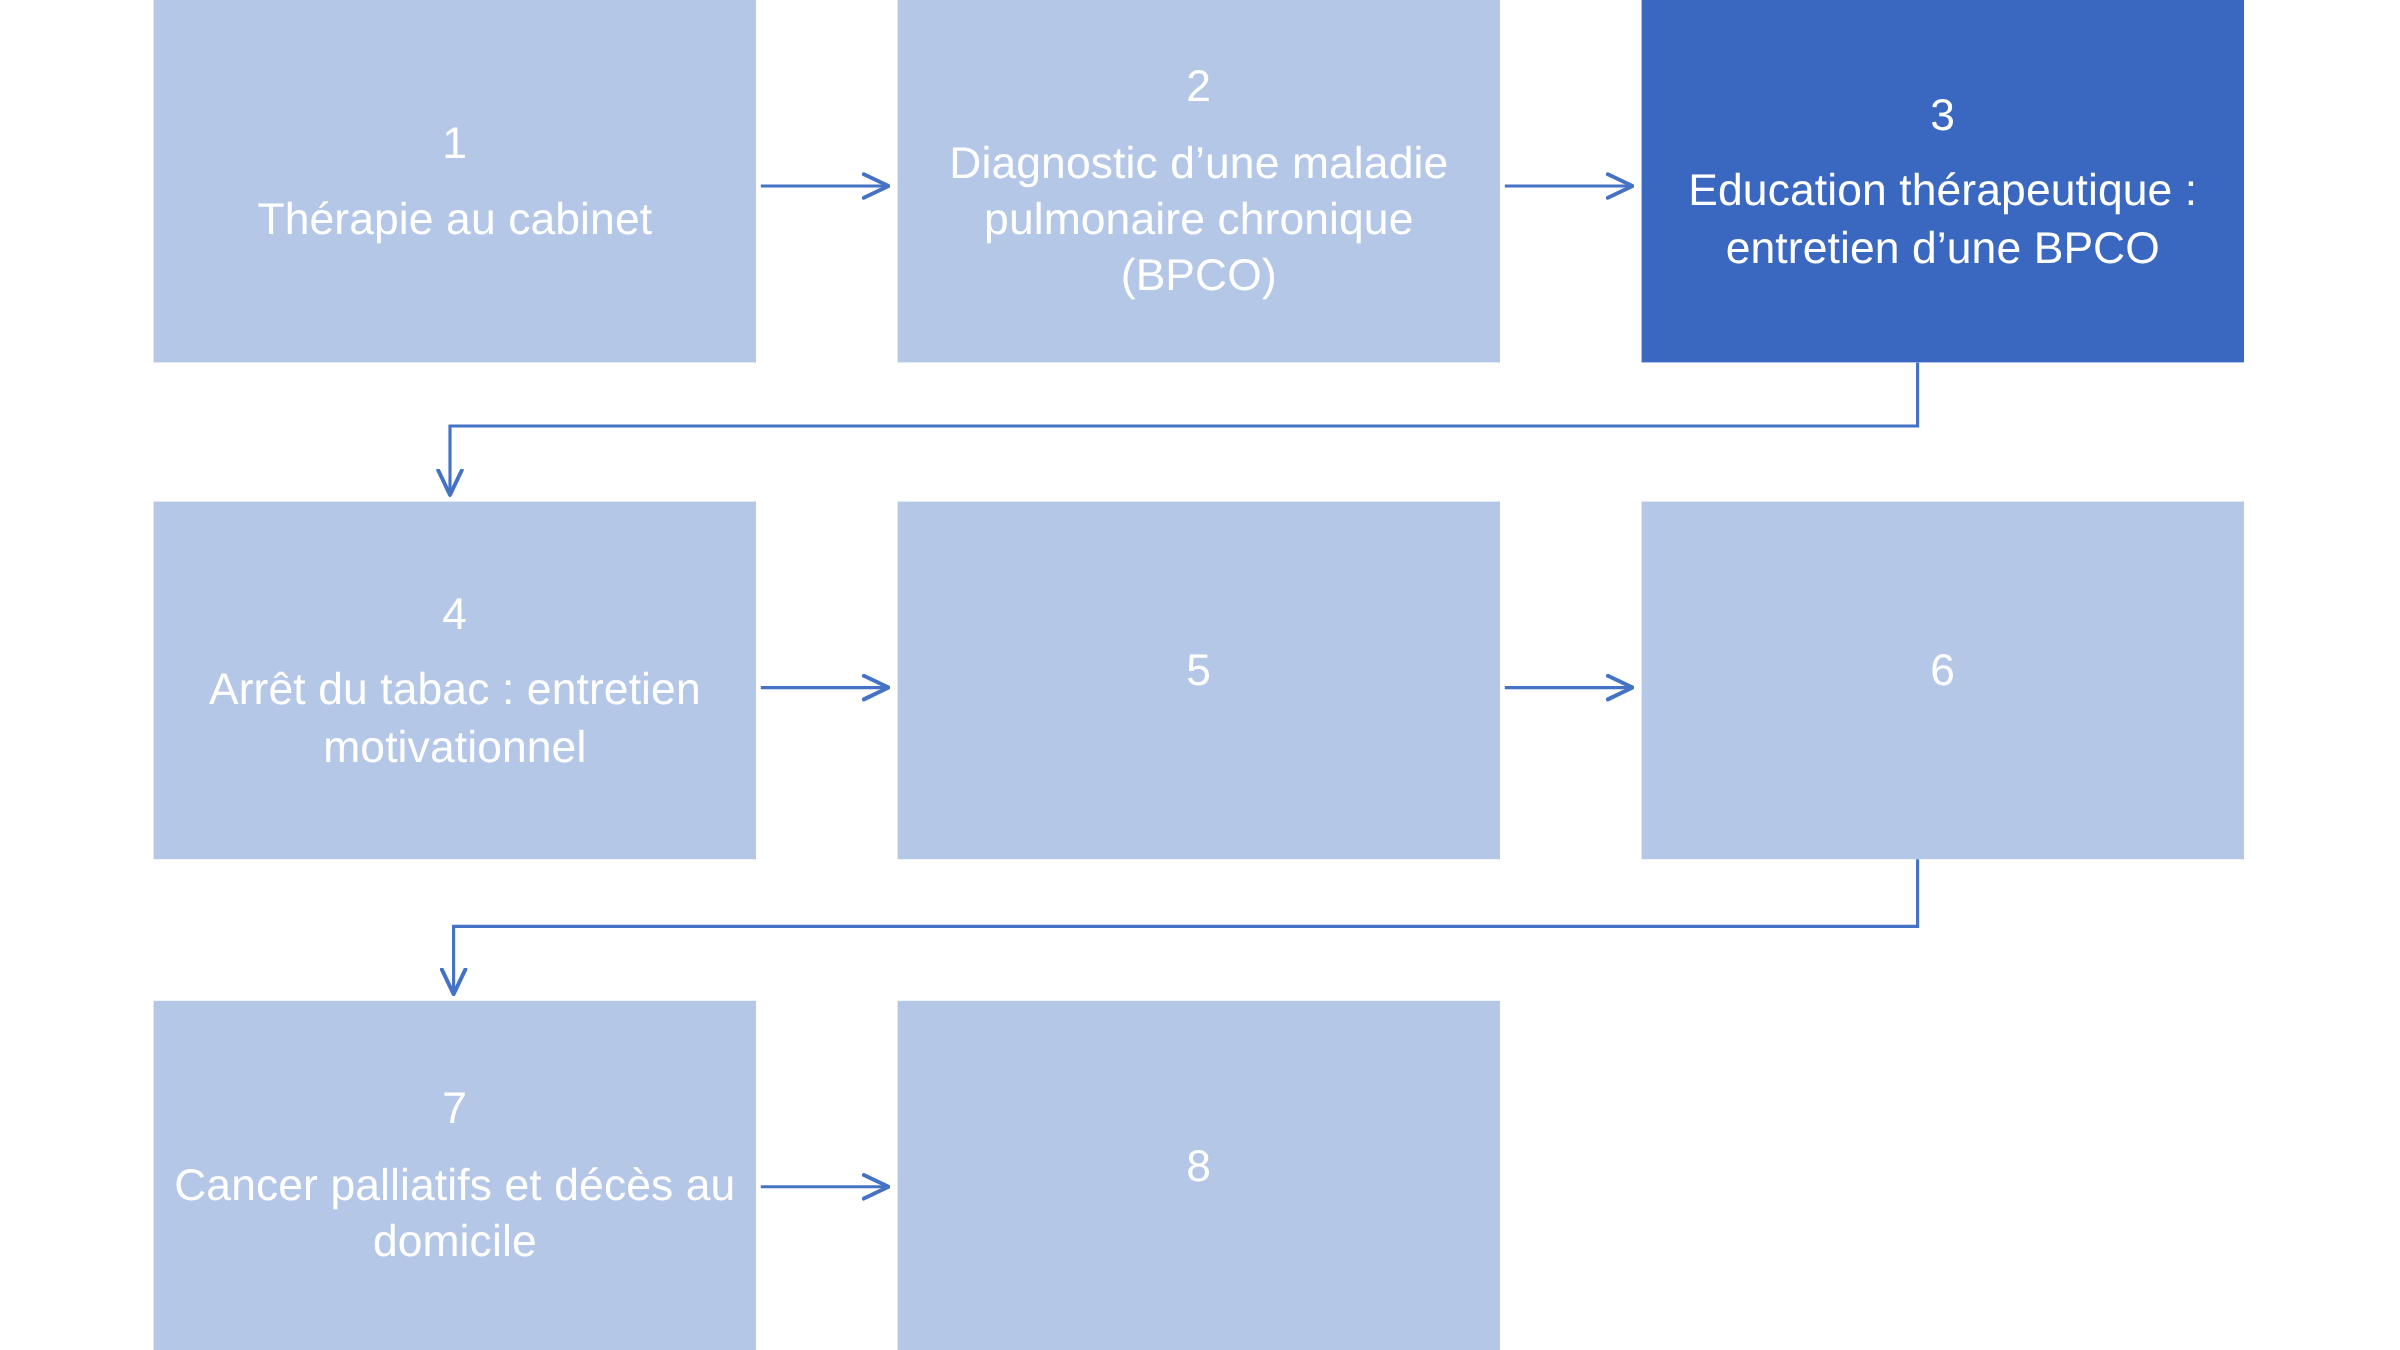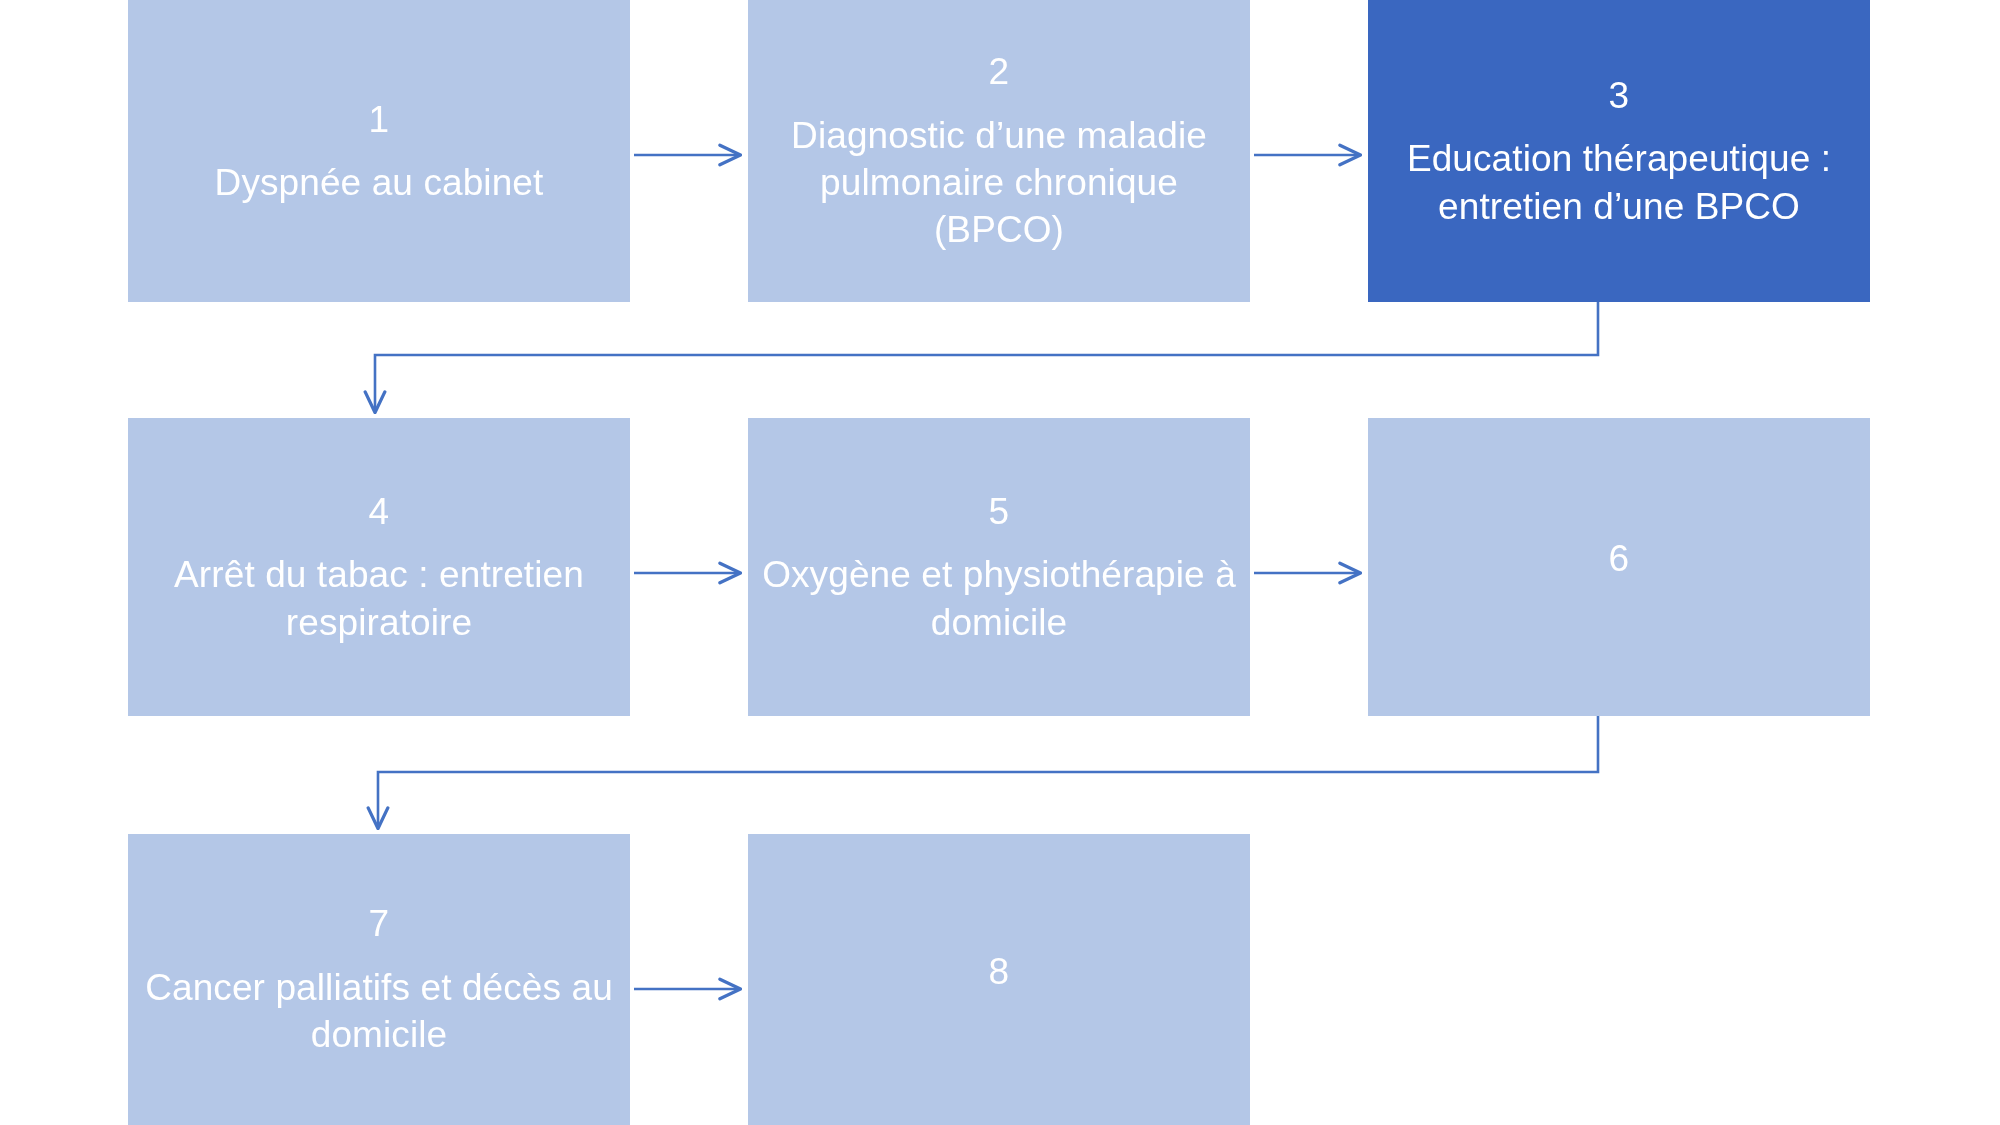--- a/index.html
+++ b/index.html
@@ -92,41 +92,40 @@
       <path d="M 1598 716 L 1598 772 L 378 772 L 378 828" fill="none" stroke="#4472C4" stroke-width="2.6" stroke-linejoin="miter" marker-end="url(#ah)"></path>
     </g>
 
     <g>
       <path d="M 634 989 L 740 989" fill="none" stroke="#4472C4" stroke-width="2.6" marker-end="url(#ah)"></path>
     </g>
   </svg>
 
   <div class="node normal" style="left:128px; top:0px; width:502px; height:302px;">
     <div class="num">1</div>
-    <div class="label">Dyspnée au cabinet</div>
+    <div class="label">Thérapie au cabinet</div>
   </div>
 
   <div class="node normal" style="left:748px; top:0px; width:502px; height:302px;">
     <div class="num">2</div>
     <div class="label">Diagnostic d’une maladie pulmonaire chronique (BPCO)</div>
   </div>
 
   <div class="node highlight" style="left:1368px; top:0px; width:502px; height:302px;">
     <div class="num">3</div>
     <div class="label">Education thérapeutique : entretien d’une BPCO</div>
   </div>
 
   <div class="node normal" style="left:128px; top:418px; width:502px; height:298px;">
     <div class="num">4</div>
-    <div class="label">Arrêt du tabac : entretien respiratoire</div>
+    <div class="label">Arrêt du tabac : entretien motivationnel</div>
   </div>
 
   <div class="node normal" style="left:748px; top:418px; width:502px; height:298px;">
     <div class="num">5</div>
-    <div class="label">Oxygène et physiothérapie à domicile</div>
   </div>
 
   <div class="node normal" style="left:1368px; top:418px; width:502px; height:298px;">
     <div class="num">6</div>
   </div>
 
   <div class="node normal" style="left:128px; top:834px; width:502px; height:291px;">
     <div class="num">7</div>
     <div class="label">Cancer palliatifs et décès au domicile</div>
   </div>

